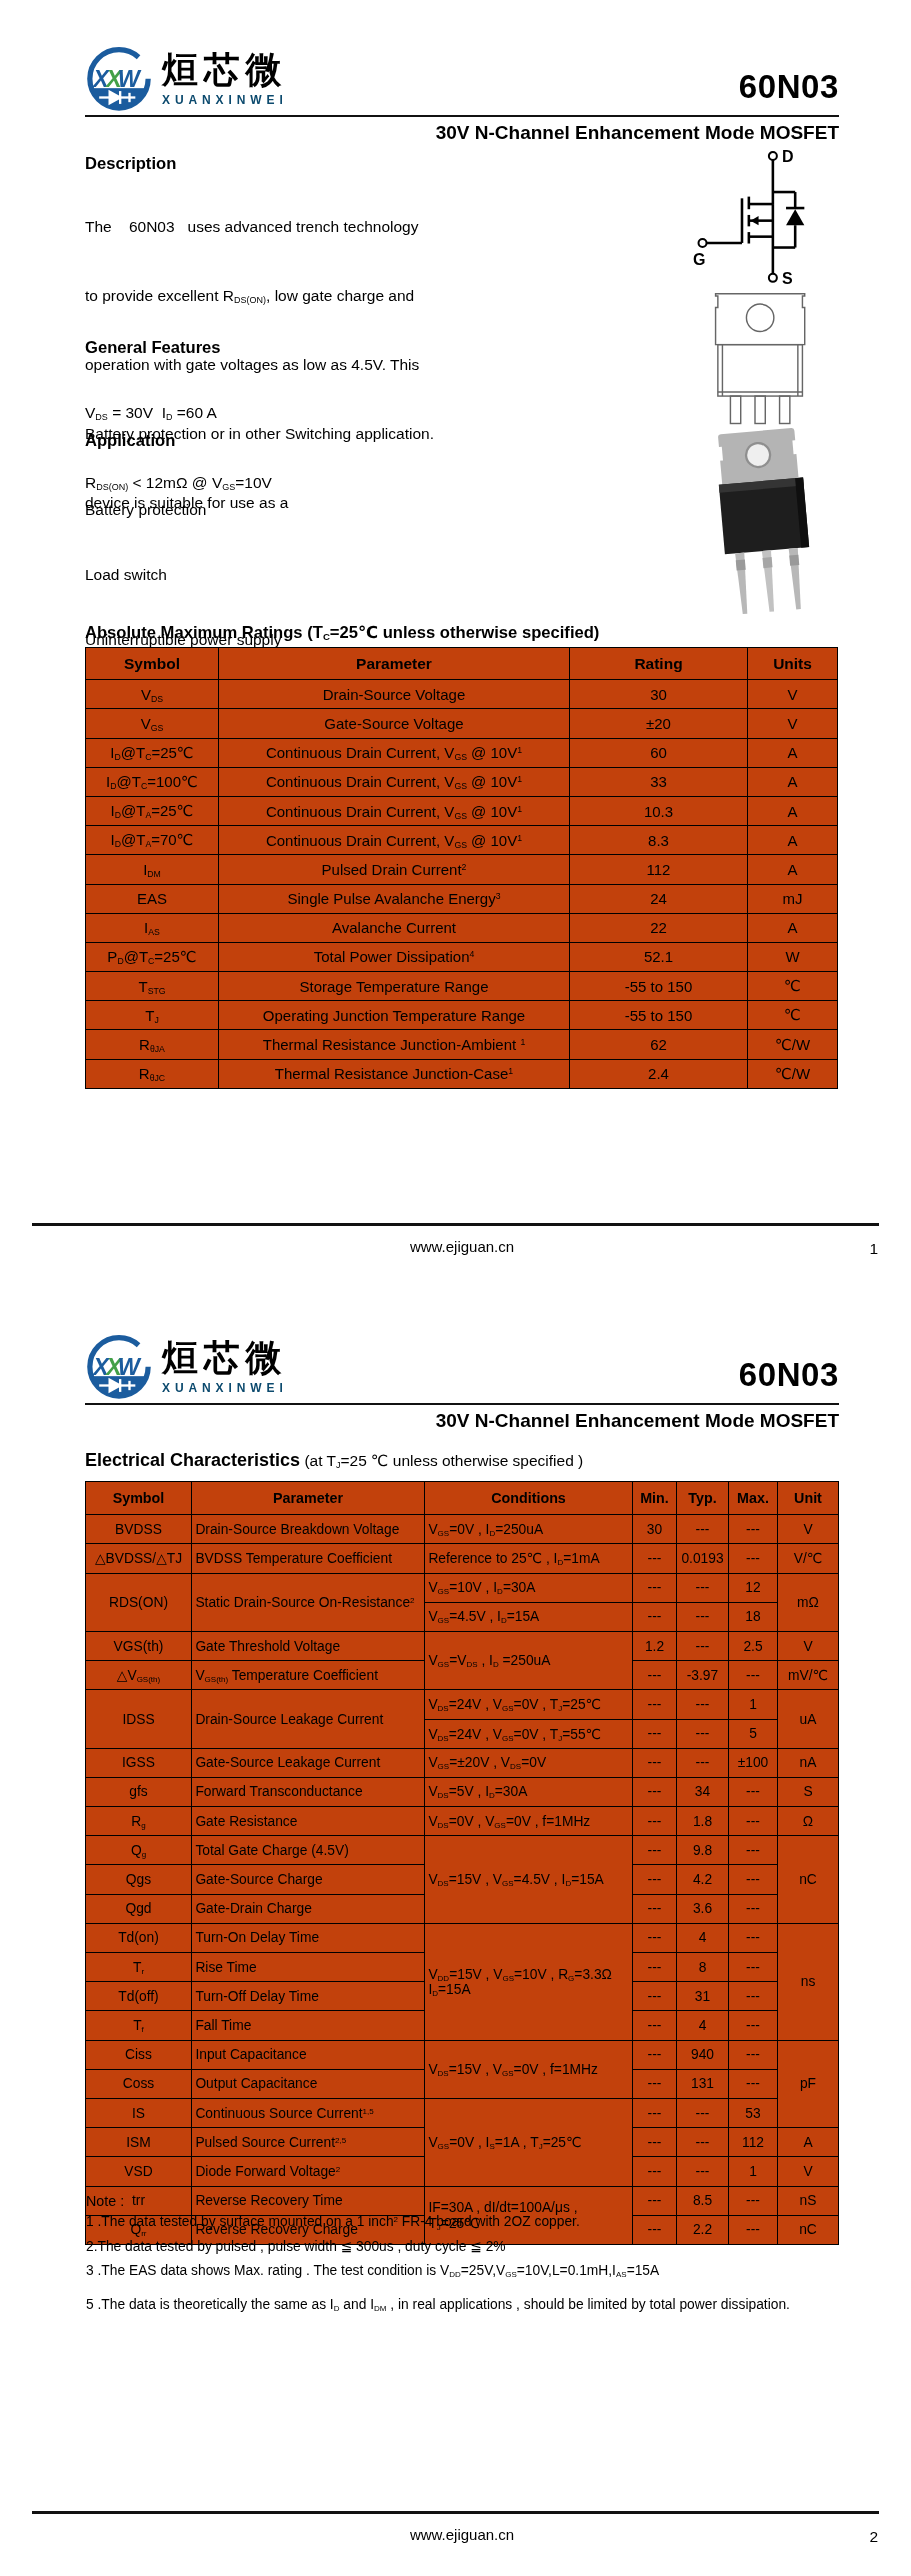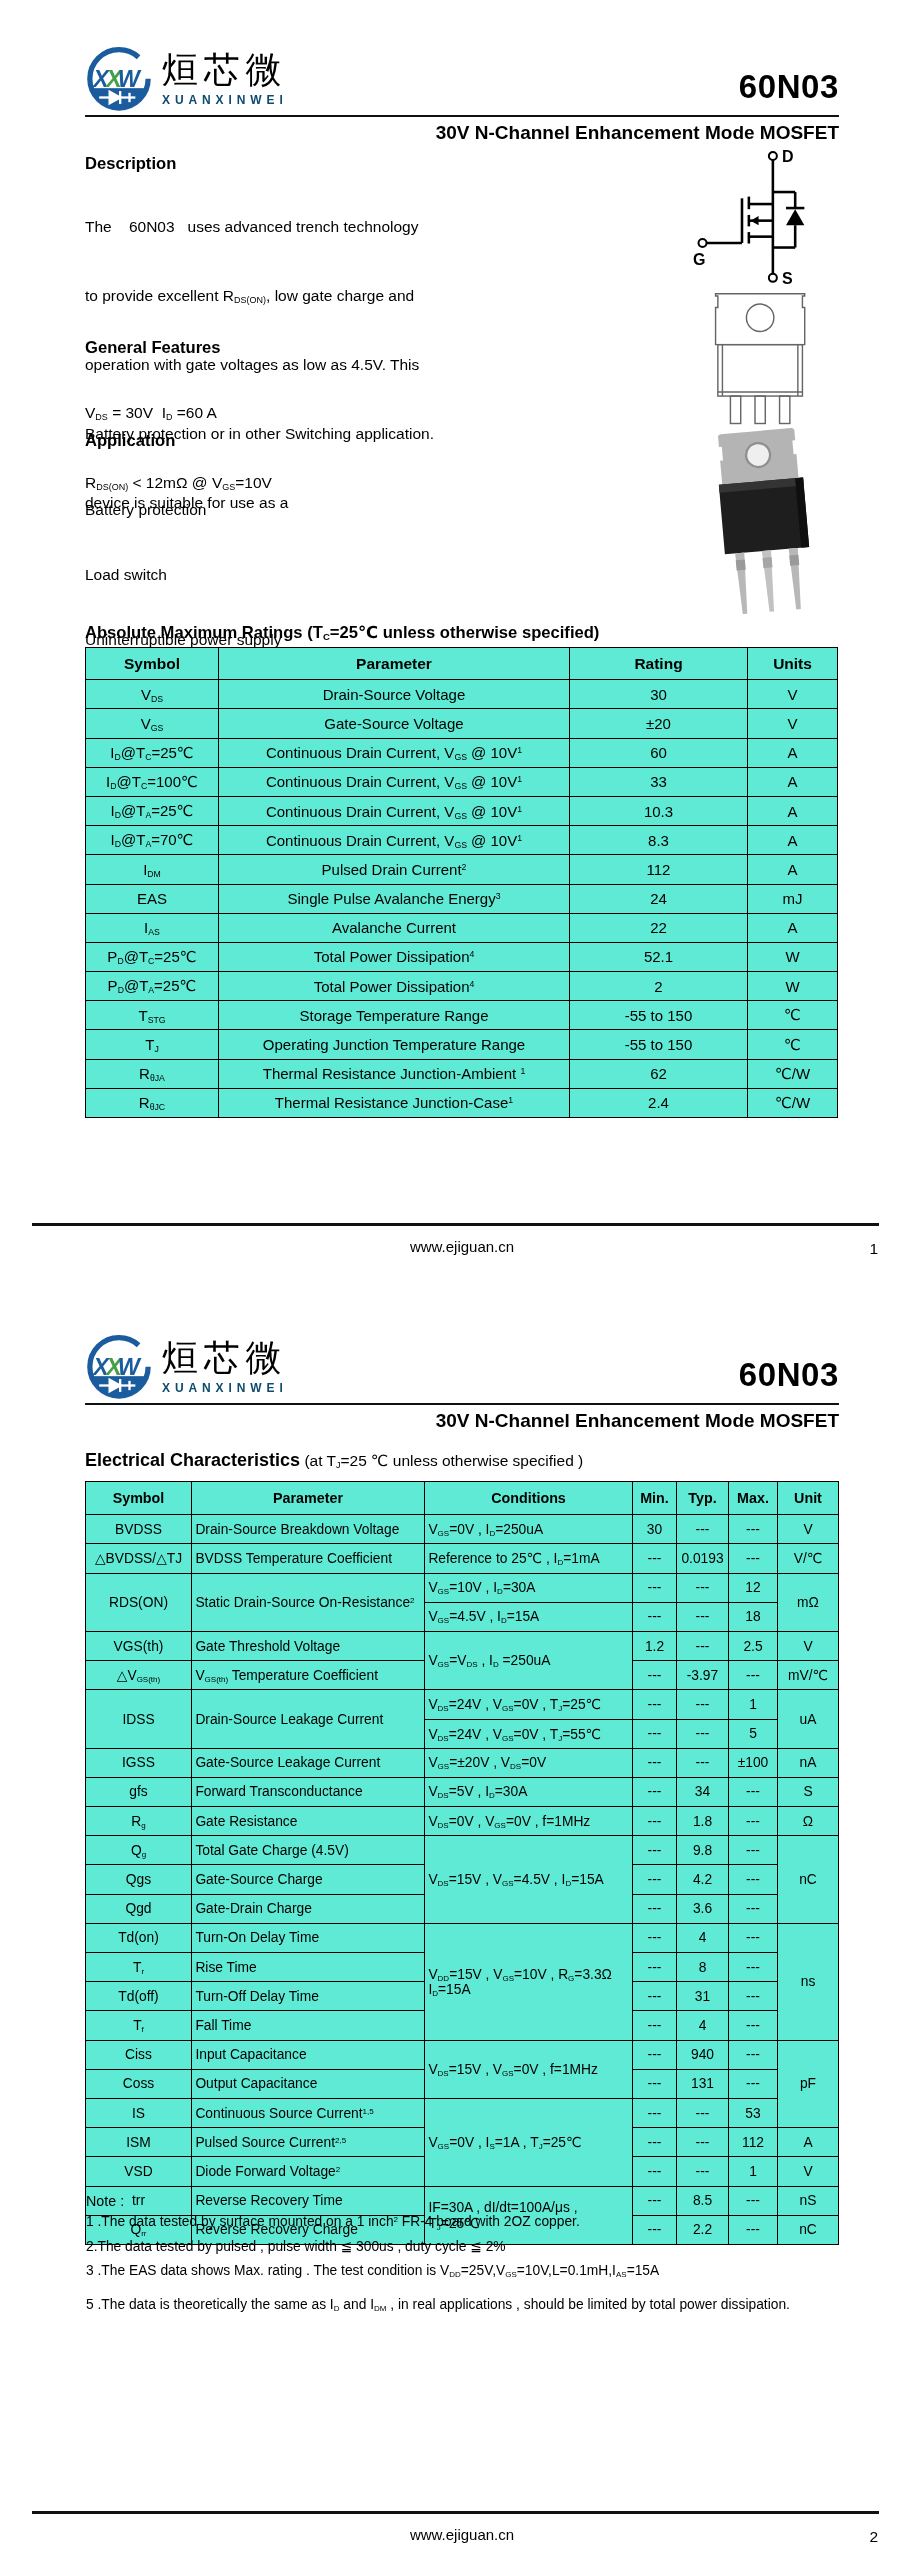--- a/index.html
+++ b/index.html
@@ -6,42 +6,42 @@
   body{
     width:911px;height:2576px;background:#ffffff;position:relative;overflow:hidden;
     font-family:"Liberation Sans","DejaVu Sans",sans-serif;color:#000;
   }
   .page{position:absolute;left:0;width:911px;height:1288px;background:#fff;}
   #page1{top:0;} #page2{top:1288px;}
 
   
   .logo-block{position:absolute;left:84px;top:45px;display:flex;align-items:flex-start;}
   .logo-text{margin-left:8px;}
-  .brand-cn{font-size:36px;font-weight:normal;letter-spacing:5.7px;line-height:49px;}
+  .brand-cn{font-size:36px;font-weight:bold;letter-spacing:5.7px;line-height:49px;}
   .brand-en{font-size:12px;font-weight:600;letter-spacing:4.9px;color:#0c4a6e;margin-top:-1.1px;}
   .part-number{position:absolute;right:72px;top:68px;font-size:33px;font-weight:bold;letter-spacing:0.6px;}
   .header-rule{position:absolute;left:85px;right:72px;top:115px;height:2.3px;background:#111;}
   .subtitle{position:absolute;right:72px;top:122px;font-size:19px;font-weight:bold;}
 
   
   .sec-title{position:absolute;left:85px;font-size:16.6px;font-weight:bold;}
   .body-lines{position:absolute;left:85px;font-size:15.5px;white-space:pre;}
   .desc-lines div{line-height:33px;}
   .feat-lines div{line-height:34px;}
   .app-lines div{line-height:29px;}
 
   sub{font-size:58%;line-height:0;vertical-align:-0.25em;}
   sup{font-size:58%;line-height:0;vertical-align:0.55em;}
 
   
   .fig{position:absolute;}
   .pin-label{position:absolute;font-size:16px;font-weight:600;}
 
   
-  table{border-collapse:collapse;table-layout:fixed;position:absolute;background:#5eead4;}
+  table{border-collapse:collapse;table-layout:fixed;position:absolute;background:#c2410c;}
   td,th{border:1.7px solid #000;text-align:center;padding:1.1px 3.4px;overflow:hidden;}
   #abs-table{left:85px;top:647px;width:750px;}
   #abs-table td,#abs-table th{font-size:15px;height:26px;}
   #abs-table th{font-size:15.5px;height:29px;}
   #ec-table{left:85px;top:193px;width:753px;}
   #ec-table td,#ec-table th{font-size:13.8px;height:26px;}
   #ec-table th{font-size:14.3px;height:30px;}
   td.al{text-align:left;}
 
   
@@ -239,26 +239,20 @@
           <td>22</td>
           <td>A</td>
         </tr>
         <tr>
           <td>P<sub>D</sub>@T<sub>C</sub>=25℃</td>
           <td>Total Power Dissipation<sup>4</sup></td>
           <td>52.1</td>
           <td>W</td>
         </tr>
         <tr>
-          <td>P<sub>D</sub>@T<sub>A</sub>=25℃</td>
-          <td>Total Power Dissipation<sup>4</sup></td>
-          <td>2</td>
-          <td>W</td>
-        </tr>
-        <tr>
           <td>T<sub>STG</sub></td>
           <td>Storage Temperature Range</td>
           <td>-55 to 150</td>
           <td>℃</td>
         </tr>
         <tr>
           <td>T<sub>J</sub></td>
           <td>Operating Junction Temperature Range</td>
           <td>-55 to 150</td>
           <td>℃</td>

